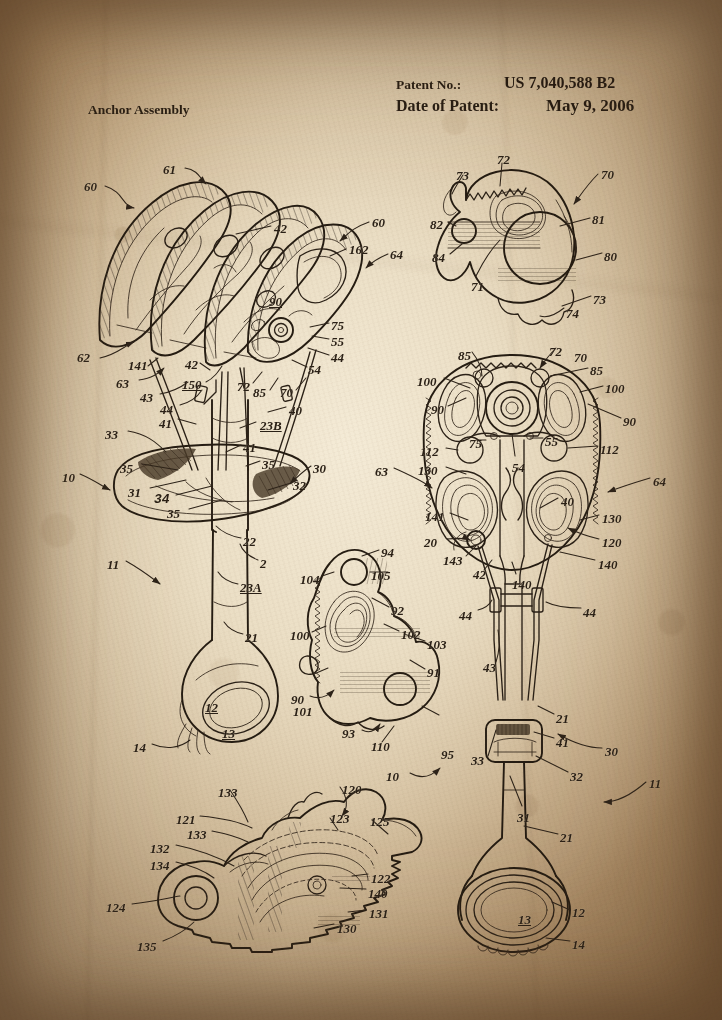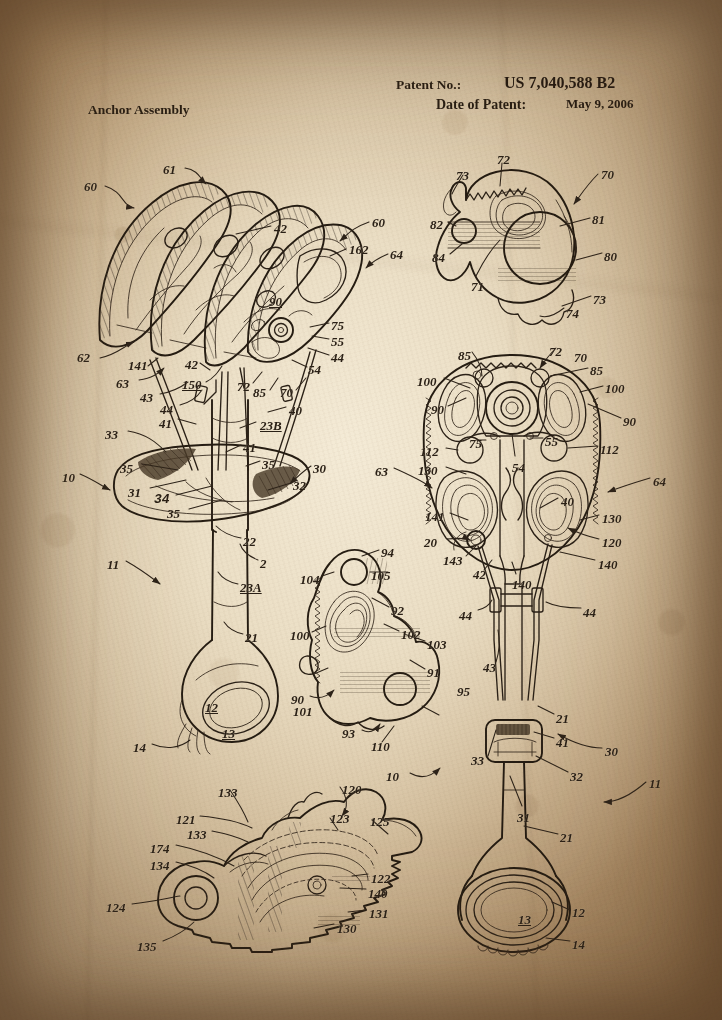--- a/index.html
+++ b/index.html
@@ -47,23 +47,23 @@
       linear-gradient(268deg, rgba(255,255,255,0) 28%, rgba(255,248,234,.4) 28.5%, rgba(120,90,58,.14) 29.1%, rgba(255,255,255,0) 30%),
       linear-gradient(6deg, rgba(255,255,255,0) 72%, rgba(120,90,58,.12) 72.8%, rgba(255,255,255,0) 74%);
   }
 
   
   #header{position:absolute;left:0;top:70px;width:722px;height:60px;}
   .h-title{position:absolute;left:88px;top:0;font-size:25.5px;font-weight:bold;
            letter-spacing:.1px;color:#241a11;white-space:nowrap;}
   .h-sub{position:absolute;left:88px;top:32px;font-size:13.5px;font-weight:bold;color:#261c12;white-space:nowrap;}
   .h-lbl1{position:absolute;left:396px;top:7px;font-size:13.5px;font-weight:bold;color:#261c12;white-space:nowrap;}
-  .h-lbl2{position:absolute;left:396px;top:27px;font-size:14px;font-weight:bold;color:#261c12;white-space:nowrap;margin-left:40px;}
+  .h-lbl2{position:absolute;left:396px;top:27px;font-size:16px;font-weight:bold;color:#261c12;white-space:nowrap;}
   .h-val1{position:absolute;left:504px;top:4px;font-size:16px;font-weight:bold;color:#221810;white-space:nowrap;}
-  .h-val2{position:absolute;left:566px;top:26px;font-size:13px;font-weight:bold;color:#241a11;white-space:nowrap;font-family:Liberation Serif, serif;}
+  .h-val2{position:absolute;left:546px;top:26px;font-size:17px;font-weight:bold;color:#241a11;white-space:nowrap;font-family:Liberation Serif, serif;}
 
   
   #art{position:absolute;left:0;top:0;width:722px;height:1020px;pointer-events:none;}
   #art svg{display:block;}
   .ink-thin{fill:none;stroke:#31261b;stroke-width:.85;stroke-linecap:round;stroke-linejoin:round;}
   .ink-med{fill:none;stroke:#2b2117;stroke-width:1.35;stroke-linecap:round;stroke-linejoin:round;}
   .ink-bold{fill:none;stroke:#251c12;stroke-width:1.9;stroke-linecap:round;stroke-linejoin:round;}
   .hatch{fill:none;stroke:#3a2e20;stroke-width:.6;}
   .fillpad{fill:#4a3c2a;opacity:.82;}
   .leader{fill:none;stroke:#2d2319;stroke-width:1.05;stroke-linecap:round;}
@@ -655,31 +655,31 @@
       <div class="num" style="left: 381px; top: 545px;">94</div>
       <div class="num" style="left: 371px; top: 568px;">105</div>
       <div class="num" style="left: 300px; top: 572px;">104</div>
       <div class="num" style="left: 391px; top: 603px;">92</div>
       <div class="num" style="left: 290px; top: 628px;">100</div>
       <div class="num" style="left: 401px; top: 627px;">102</div>
       <div class="num" style="left: 427px; top: 637px;">103</div>
       <div class="num" style="left: 293px; top: 704px;">101</div>
       <div class="num" style="left: 427px; top: 665px;">91</div>
       <div class="num" style="left: 291px; top: 692px;">90</div>
-      <div class="num" style="left: 441px; top: 684px; margin-left: 16px;">95</div>
+      <div class="num" style="left: 441px; top: 747px;">95</div>
       <div class="num" style="left: 342px; top: 726px;">93</div>
       <div class="num" style="left: 371px; top: 739px;">110</div>
       <div class="num" style="left: 386px; top: 769px;">10</div>
       <div class="num" style="left: 218px; top: 785px;">133</div>
       <div class="num" style="left: 342px; top: 782px;">120</div>
       <div class="num" style="left: 176px; top: 812px;">121</div>
       <div class="num" style="left: 330px; top: 811px;">123</div>
       <div class="num" style="left: 370px; top: 814px;">125</div>
       <div class="num" style="left: 187px; top: 827px;">133</div>
-      <div class="num" style="left: 150px; top: 841px;">174</div>
+      <div class="num" style="left: 150px; top: 841px;">132</div>
       <div class="num" style="left: 150px; top: 858px;">134</div>
       <div class="num" style="left: 371px; top: 871px;">122</div>
       <div class="num" style="left: 368px; top: 886px;">140</div>
       <div class="num" style="left: 106px; top: 900px;">124</div>
       <div class="num" style="left: 369px; top: 906px;">131</div>
       <div class="num" style="left: 337px; top: 921px;">130</div>
       <div class="num" style="left: 137px; top: 939px;">135</div>
     </div>
 
   <div id="vignette"></div>

